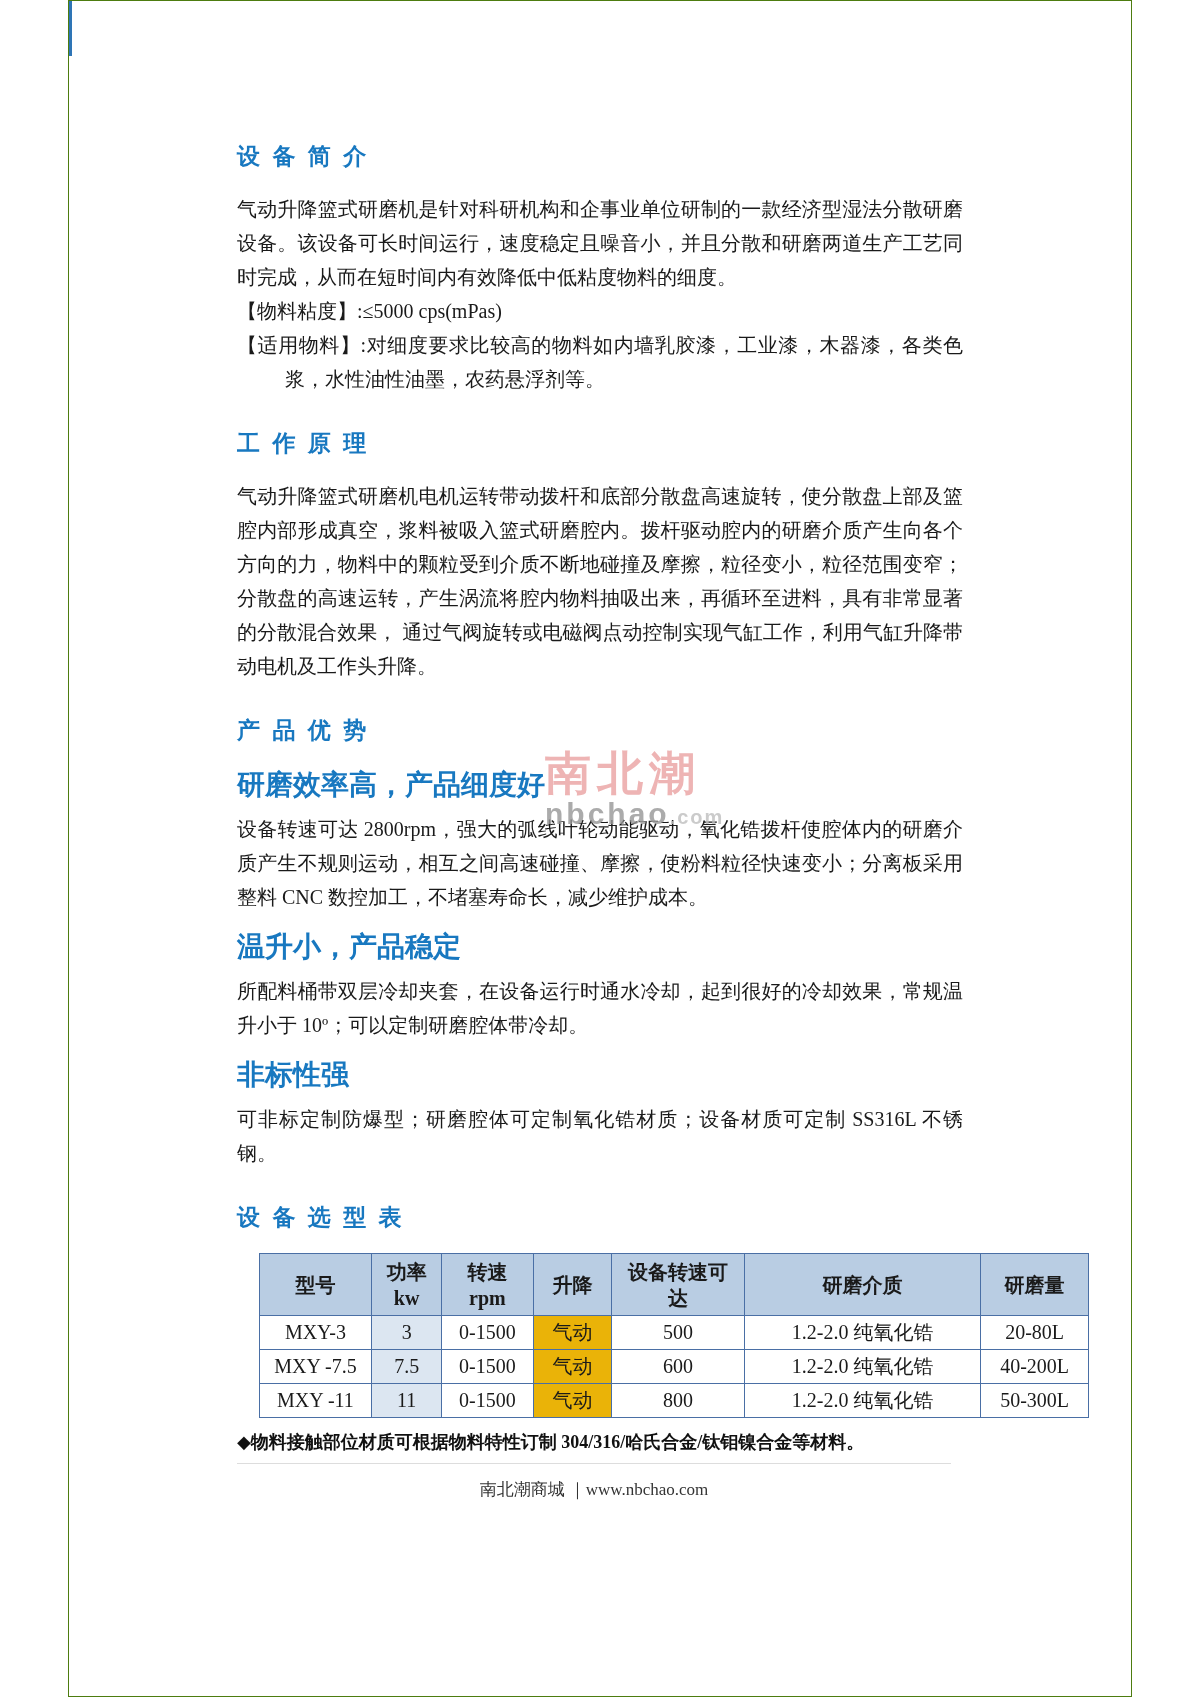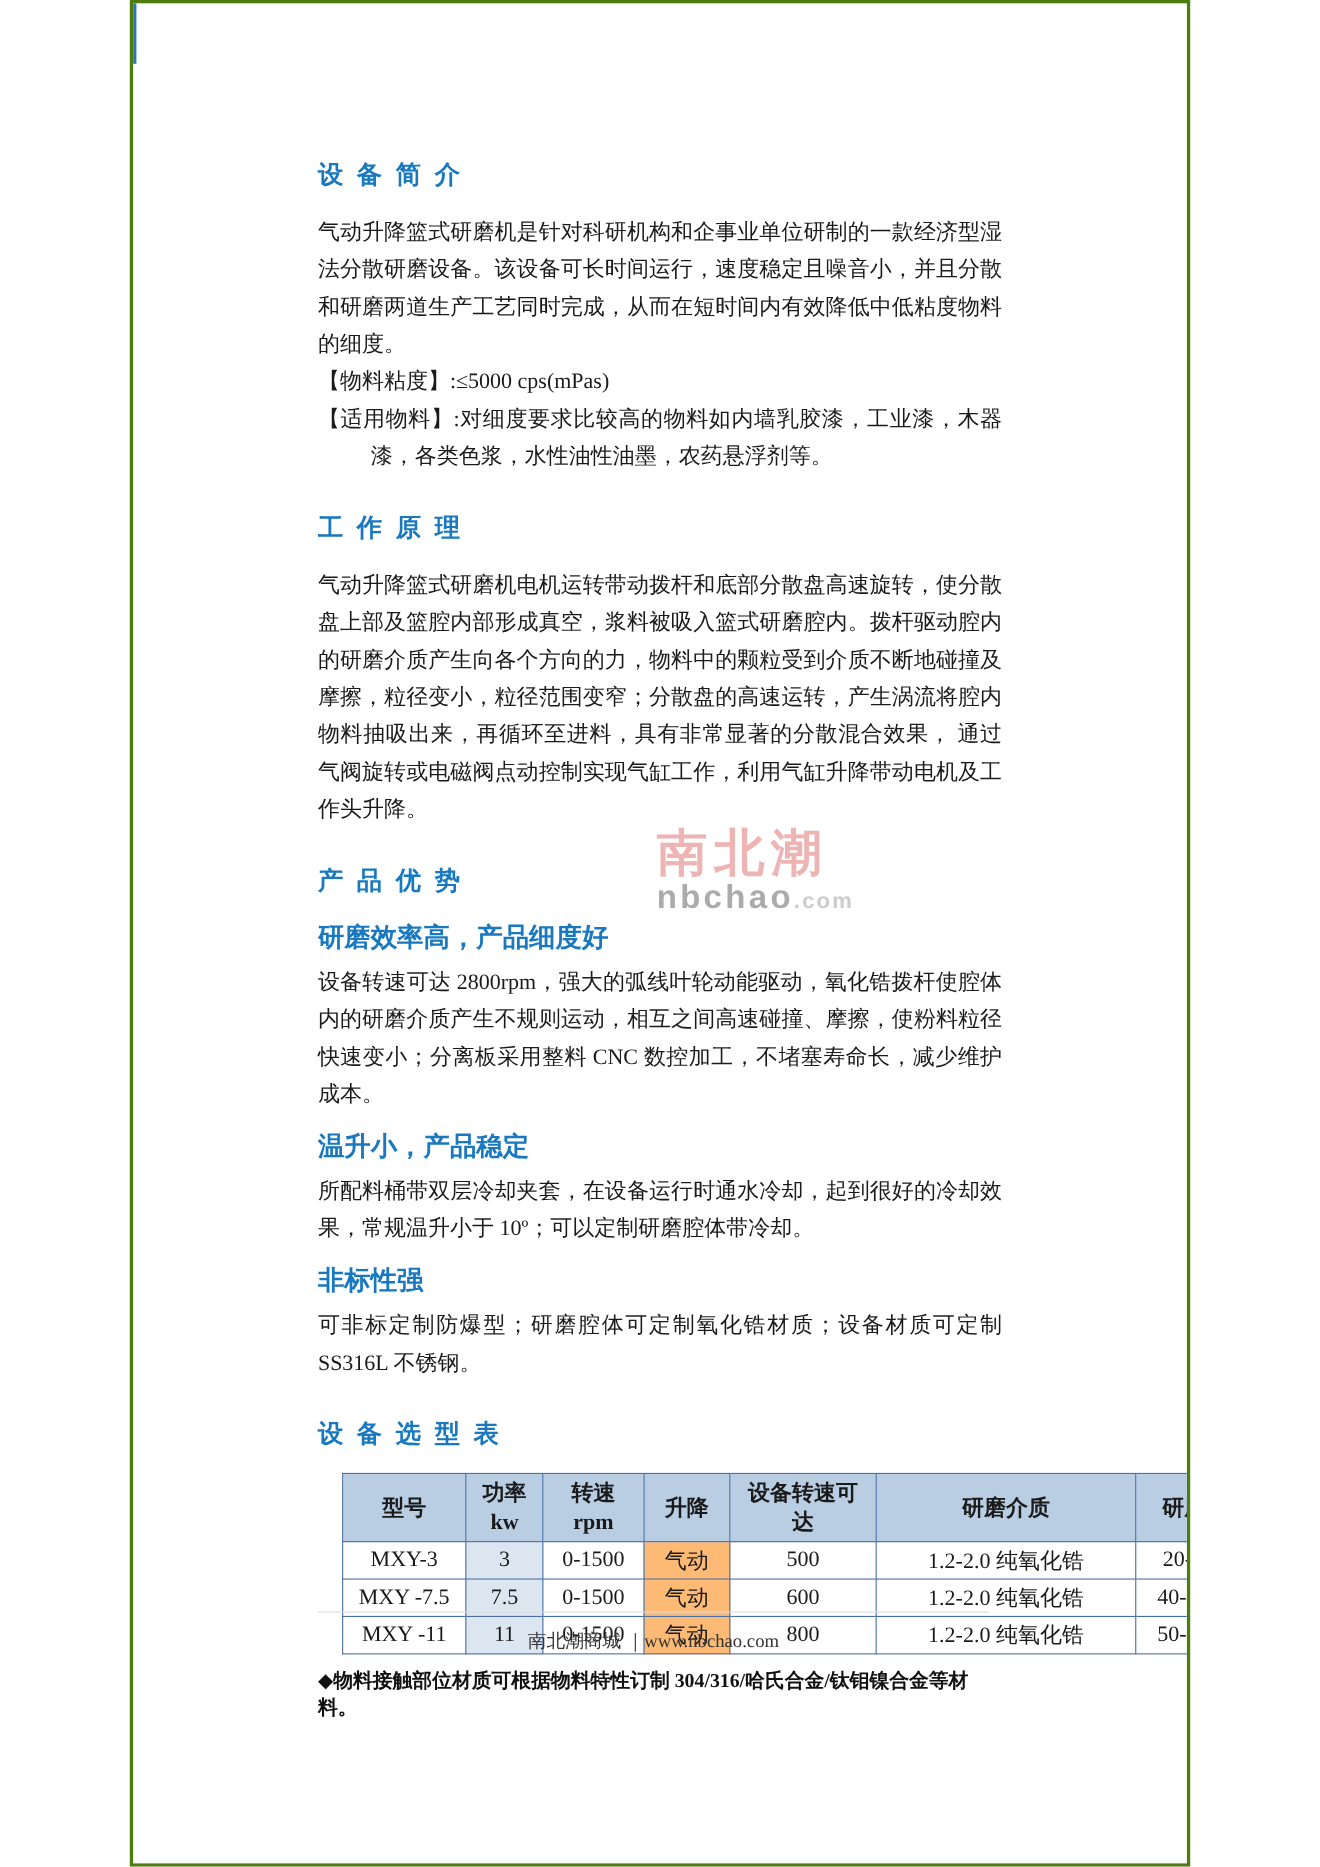--- a/index.html
+++ b/index.html
@@ -1,23 +1,23 @@
 <!DOCTYPE html>
 <html><head>
 <meta charset="utf-8">
 <style>
   * { margin: 0; padding: 0; box-sizing: border-box; }
   html, body { background: #ffffff; }
   .page {
     position: relative;
-    width: 964px;
+    width: 1064px;
     height: 1697px;
     margin: 0 auto;
     background: #ffffff;
-    border: 3px solid #4d7c0f;
+    border: 1px solid #4d7c0f;
     font-family: "Liberation Serif", "DejaVu Serif", serif;
     color: #1a1a1a;
     overflow: hidden;
   }
   .edge-mark {
     position: absolute;
     left: 0; top: 0;
     width: 3px; height: 55px;
     background: #2e75b6;
   }
@@ -42,21 +42,21 @@
     color: #1a1a1a;
   }
   p.hang {
     font-size: 20px;
     line-height: 34px;
     text-align: justify;
     padding-left: 48px;
     text-indent: -48px;
   }
   h3.adv-subtitle {
-    font-size: 24px;
+    font-size: 28px;
     font-weight: bold;
     color: #1878c0;
     margin: 14px 0 8px 0;
   }
   .adv-item p.body { margin: 0; }
   
   table.sel-table {
     border-collapse: collapse;
     width: 830px;
     margin: 14px 0 12px 22px;
@@ -80,21 +80,21 @@
   col.w-model   { width: 13.5%; }
   col.w-power   { width: 8.5%; }
   col.w-speed   { width: 11%; }
   col.w-lift    { width: 9.5%; }
   col.w-stroke  { width: 16%; }
   col.w-media   { width: 28.5%; }
   col.w-cap     { width: 13%; }
   td.c-model { text-align: left; }
   td.c-speed { text-align: left; padding-left: 10px; }
   td.c-power { background: #dce6f1; }
-  td.c-lift  { background: #fdba74; }
+  td.c-lift  { background: #eab308; }
   p.note {
     font-size: 18px;
     font-weight: bold;
     color: #111111;
     margin-top: 8px;
   }
   
   .watermark {
     position: absolute;
     left: 476px;

